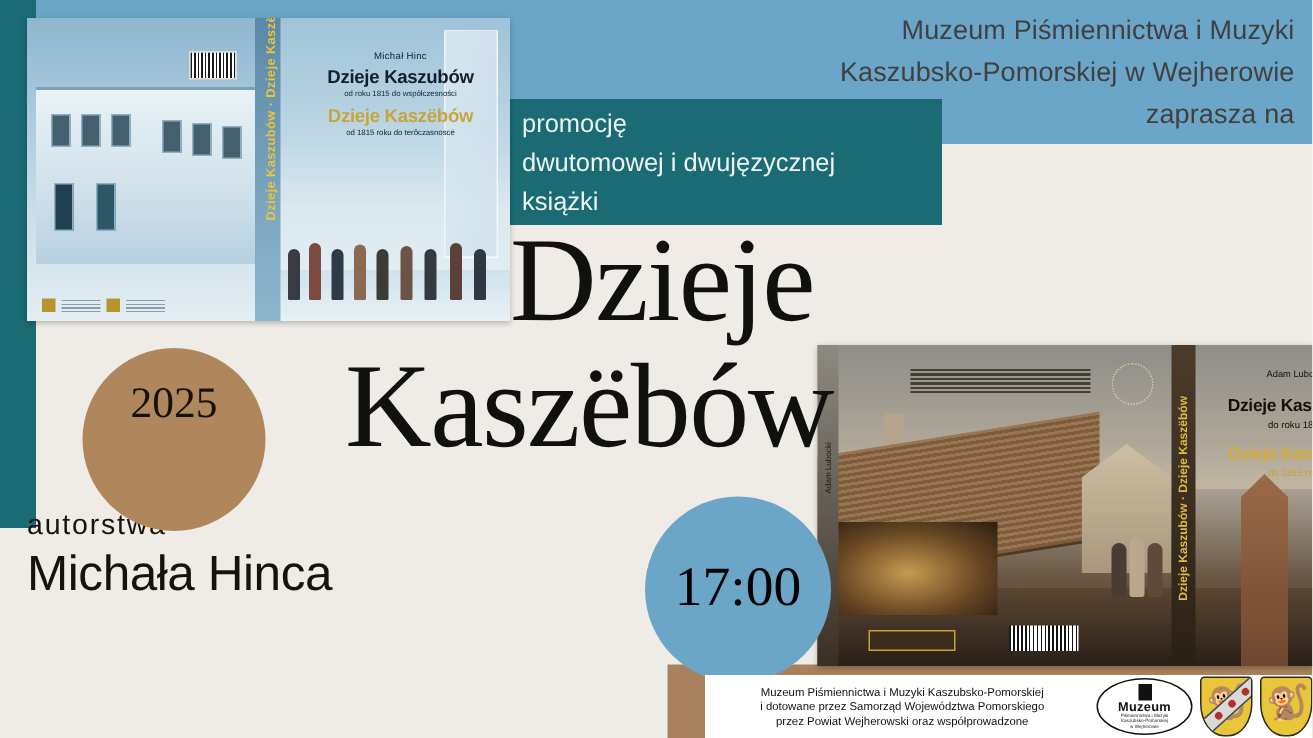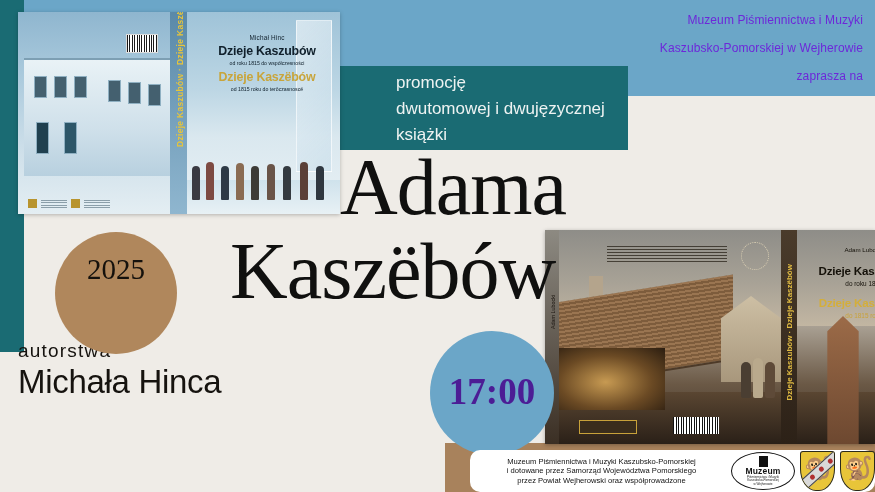--- a/index.html
+++ b/index.html
@@ -47,36 +47,35 @@
     width: 430px; height: 49px;
     background: #a8825c;
   }
 
   
   .header-text {
     position: absolute;
     right: 12px; top: 6px;
     width: 480px;
     text-align: right;
-    color: #6d28d9;
-    font-size: 12px;
+    color: #404040;
+    font-size: 18px;
     line-height: 28px;
     letter-spacing: 0.1px;
   }
   .header-text div { white-space: nowrap; }
 
   
   .promo-text {
     position: absolute;
     left: 348px; top: 70px;
     width: 290px;
     color: #eef3f2;
     font-size: 17px;
     line-height: 26px;
-    margin-left: 48px;
   }
 
   
   .main-title {
     position: absolute;
     left: 340px; top: 148px;
     width: 420px;
     color: #10100f;
     font-family: "Liberation Serif", serif;
     font-size: 80px;
@@ -118,25 +117,24 @@
     width: 124px; height: 124px;
     border-radius: 50%;
     background: #6ba6c8;
     z-index: 7;
   }
   .time-circle .ttxt {
     position: absolute;
     left: 0; top: 40px;
     width: 124px;
     text-align: center;
-    color: #4c1d95;
+    color: #000000;
     font-family: "Liberation Serif", serif;
     font-size: 37px;
     line-height: 42px;
-    font-weight: bold;
   }
 
   
   .authors {
     position: absolute;
     left: 18px; top: 338px;
     width: 340px;
     color: #16130f;
   }
   .authors .small {
@@ -154,21 +152,20 @@
 
   
   .footer-box {
     position: absolute;
     left: 470px; top: 450px;
     width: 405px; height: 42px;
     background: #ffffff;
     display: flex;
     align-items: center;
     z-index: 9;
-    border-radius: 10px;
   }
   .footer-text {
     width: 262px;
     text-align: center;
     font-size: 7.6px;
     line-height: 9.6px;
     color: #111111;
     padding-left: 4px;
   }
   .footer-logos {
@@ -550,21 +547,21 @@
     <div>zaprasza na</div>
   </div>
 
   <div class="promo-text">
     <div>promocję</div>
     <div>dwutomowej i dwujęzycznej</div>
     <div>książki</div>
   </div>
 
   <div class="main-title">
-    <span class="l1">Adama</span>
+    <span class="l1">Dzieje</span>
     <span class="l2">Kaszëbów</span>
   </div>
 
   <div class="date-circle">
     <div class="dtxt">
       <div>2025</div>
     </div>
   </div>
 
   <div class="time-circle">

